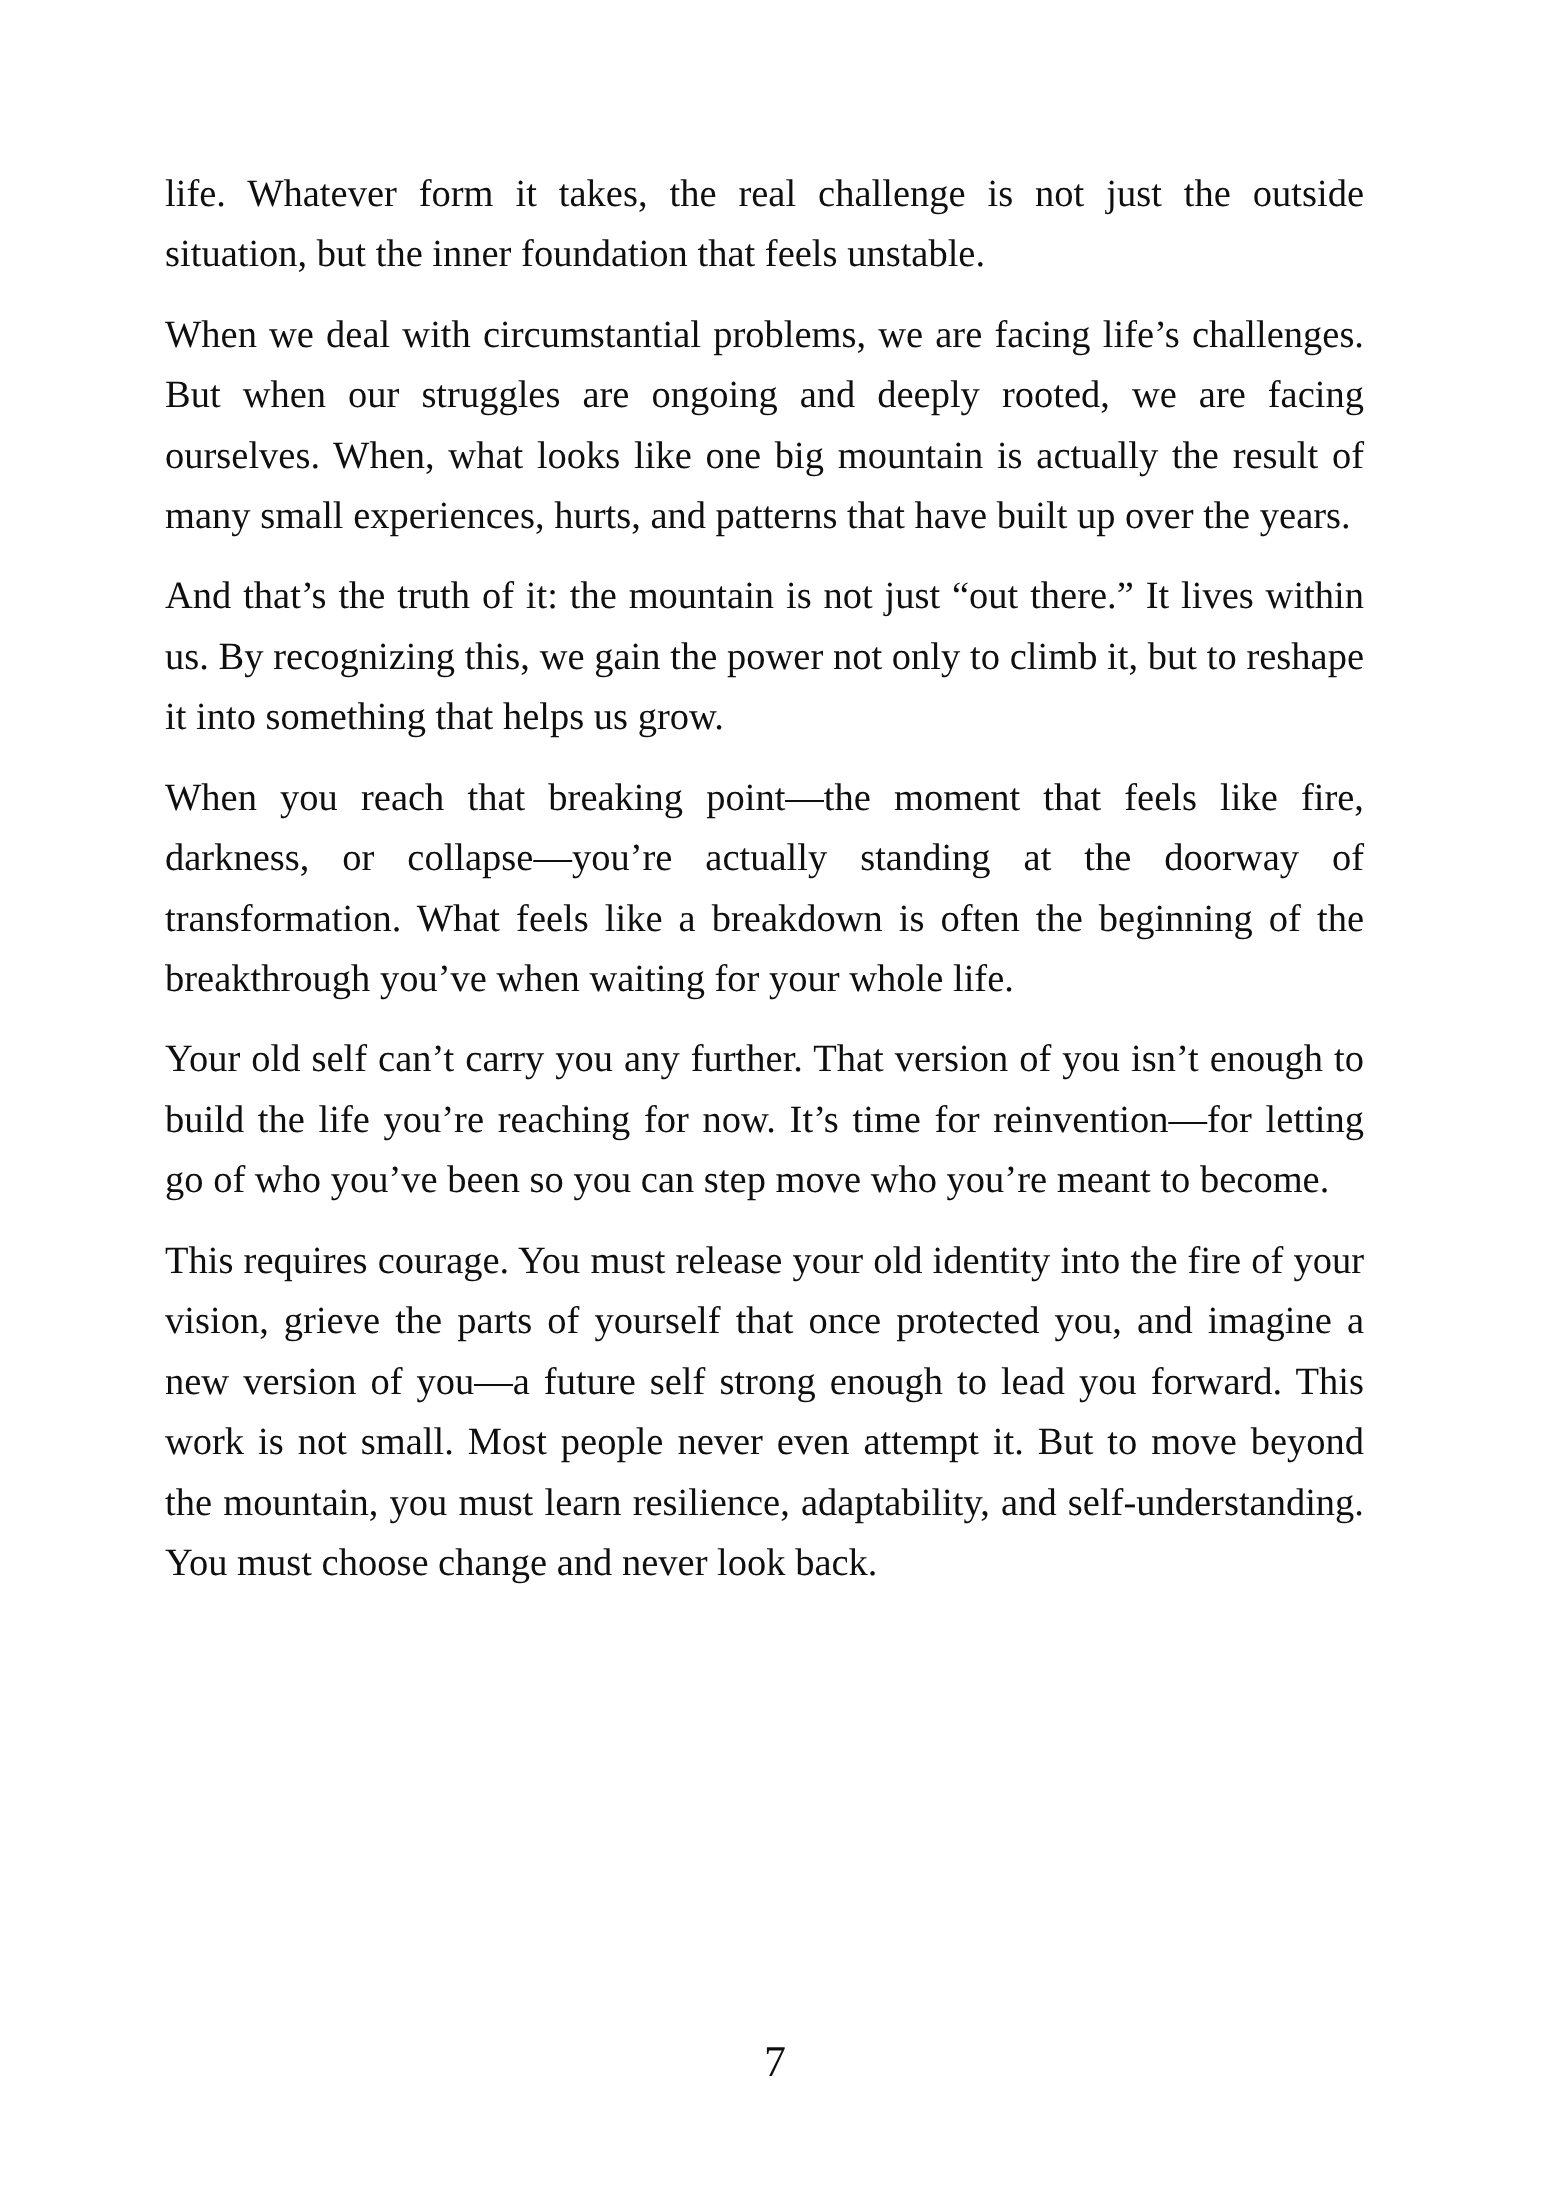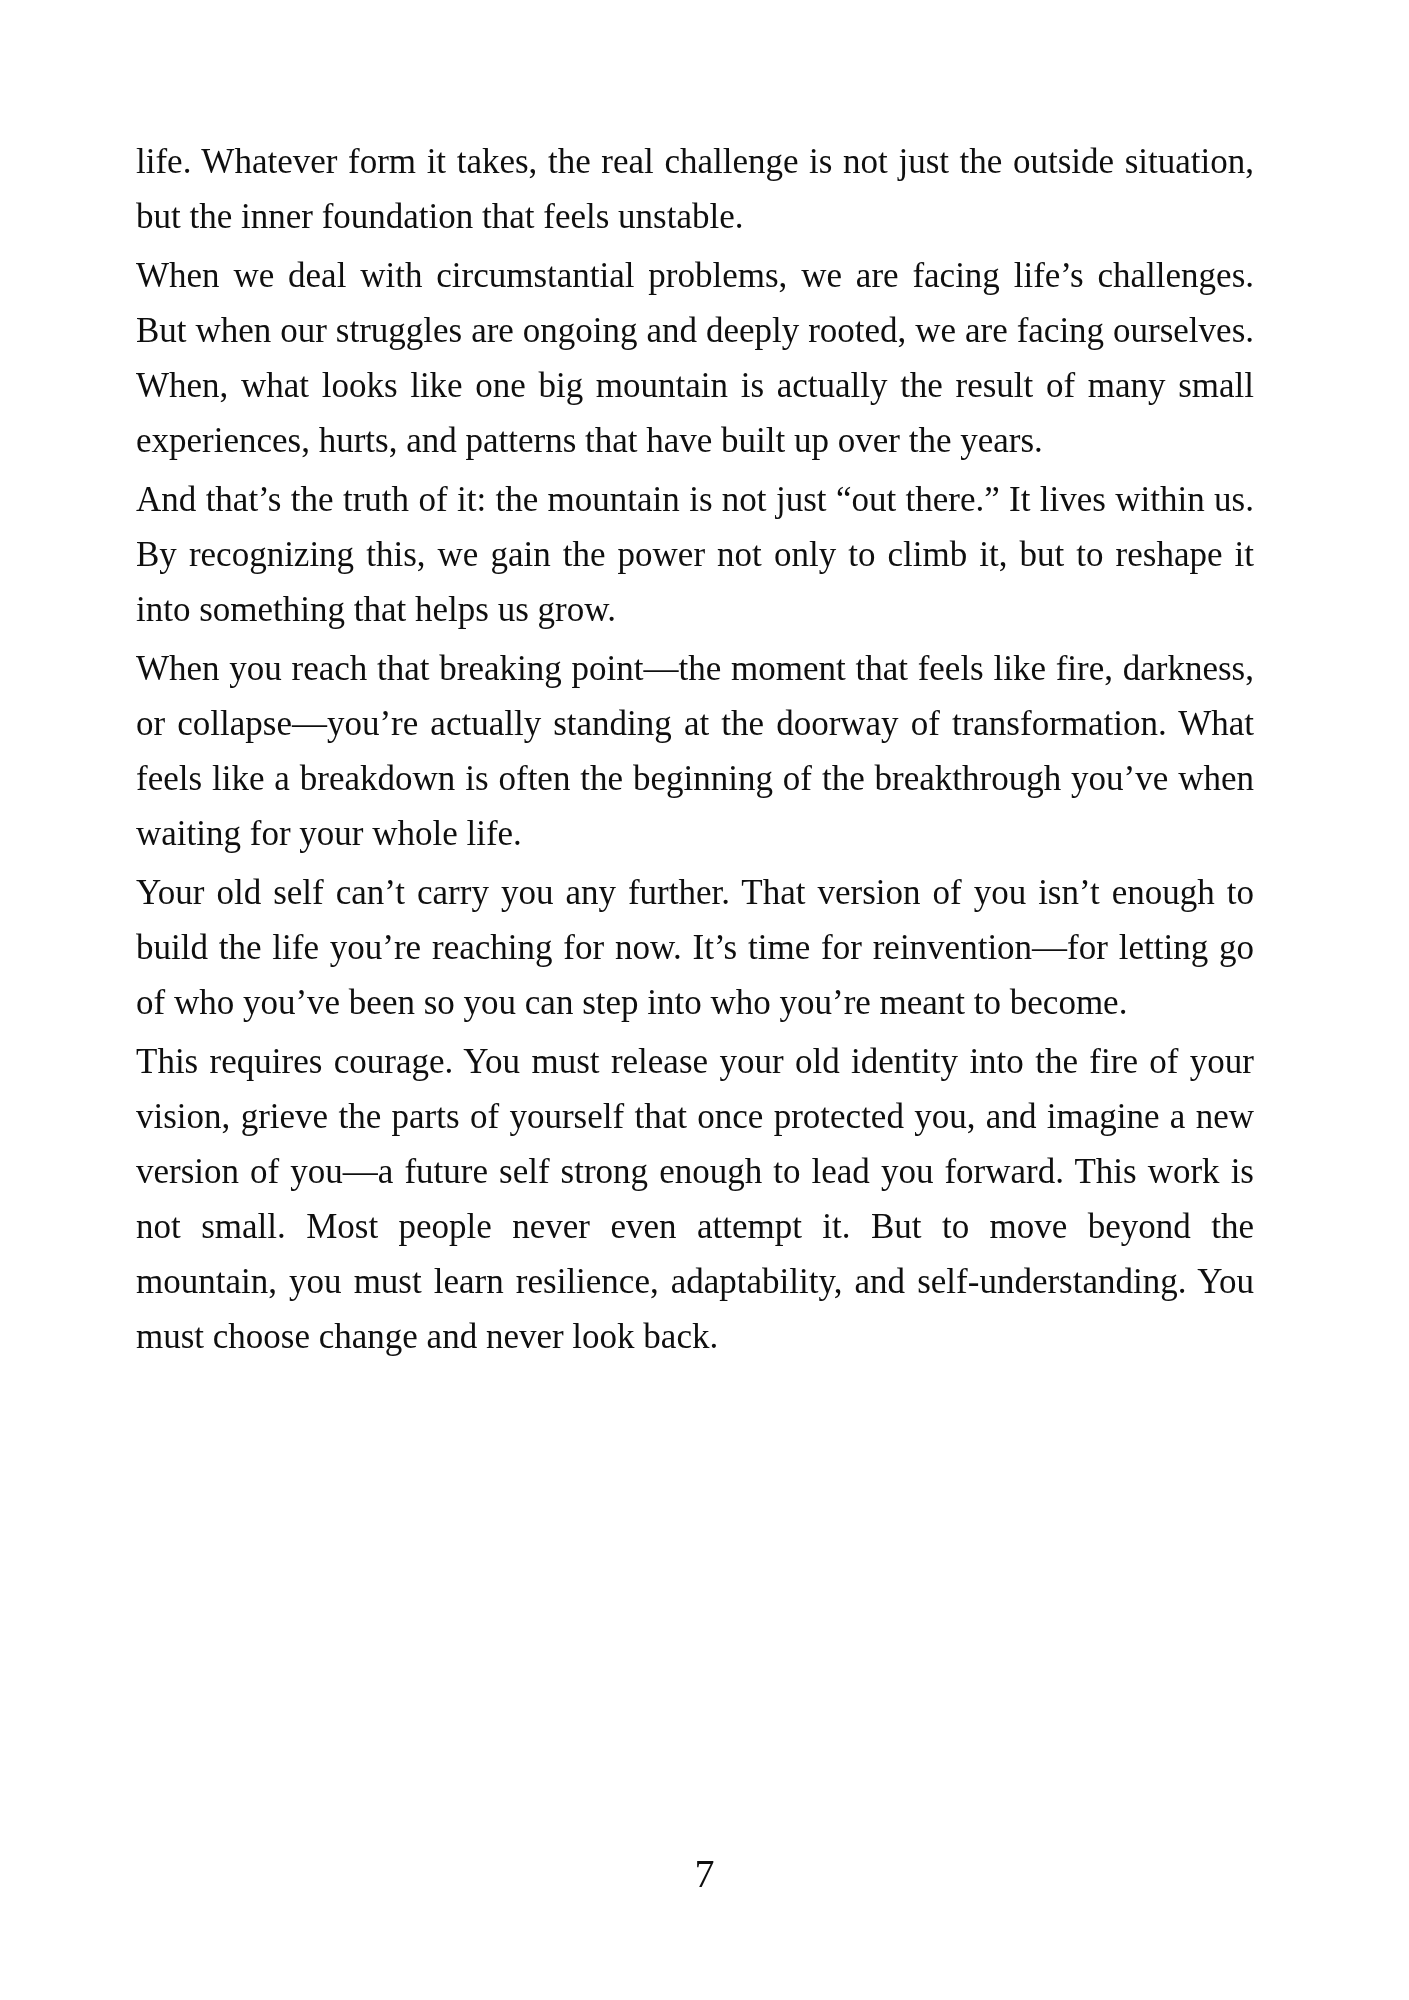--- a/index.html
+++ b/index.html
@@ -22,21 +22,21 @@
     top: 130px;
     width: 1126px;
     font-size: 35px;
     line-height: 55px;
     text-align: justify;
     text-justify: inter-word;
     hyphens: none;
     -webkit-hyphens: none;
   }
   .text-block p {
-    margin: 4px;
+    margin: 18px;
     padding: 0;
     text-indent: 0;
     font-family: Liberation Serif, serif;
   }
   .page-footer {
     position: absolute;
     left: 0;
     top: 1846px;
     width: 100%;
     text-align: center;
@@ -49,19 +49,19 @@
 </style>
 </head>
 <body>
 
 <div class="page">
   <div class="text-block">
     <p>life. Whatever form it takes, the real challenge is not just the outside situation, but the inner foundation that feels unstable.</p>
     <p>When we deal with circumstantial problems, we are facing life’s challenges. But when our struggles are ongoing and deeply rooted, we are facing ourselves. When, what looks like one big mountain is actually the result of many small experiences, hurts, and patterns that have built up over the years.</p>
     <p>And that’s the truth of it: the mountain is not just “out there.” It lives within us. By recognizing this, we gain the power not only to climb it, but to reshape it into something that helps us grow.</p>
     <p>When you reach that breaking point—the moment that feels like fire, darkness, or collapse—you’re actually standing at the doorway of transformation. What feels like a breakdown is often the beginning of the breakthrough you’ve when waiting for your whole life.</p>
-    <p>Your old self can’t carry you any further. That version of you isn’t enough to build the life you’re reaching for now. It’s time for reinvention—for letting go of who you’ve been so you can step into who you’re meant to become.</p>
+    <p>Your old self can’t carry you any further. That version of you isn’t enough to build the life you’re reaching for now. It’s time for reinvention—for letting go of who you’ve been so you can step move who you’re meant to become.</p>
     <p>This requires courage. You must release your old identity into the fire of your vision, grieve the parts of yourself that once protected you, and imagine a new version of you—a future self strong enough to lead you forward. This work is not small. Most people never even attempt it. But to move beyond the mountain, you must learn resilience, adaptability, and self-understanding. You must choose change and never look back.</p>
   </div>
   <div class="page-footer">
     <span class="page-number">7</span>
   </div>
 </div>
 
 </body></html>

